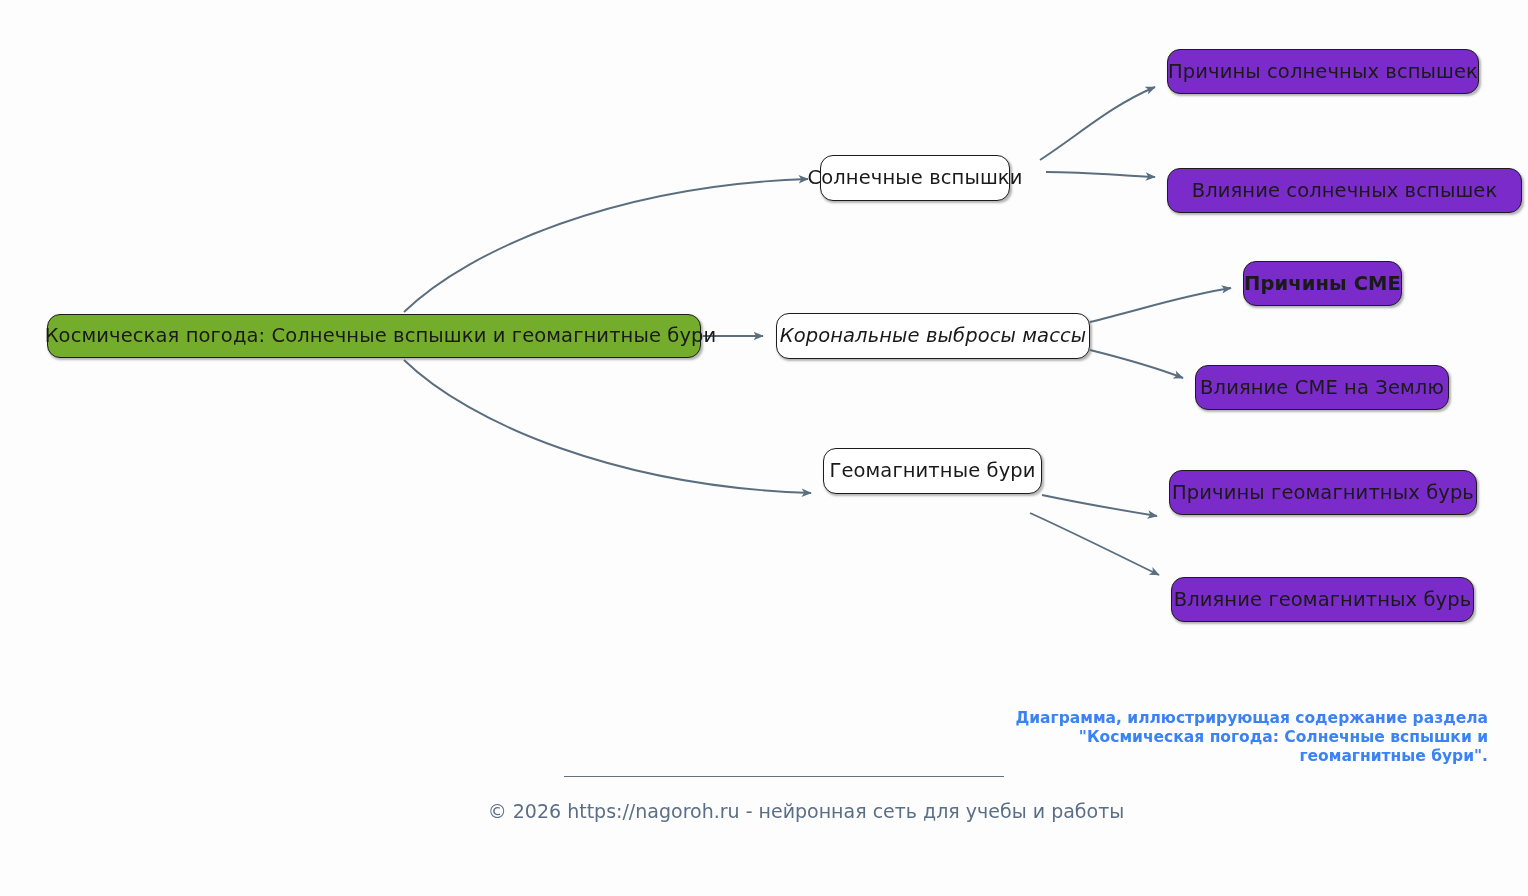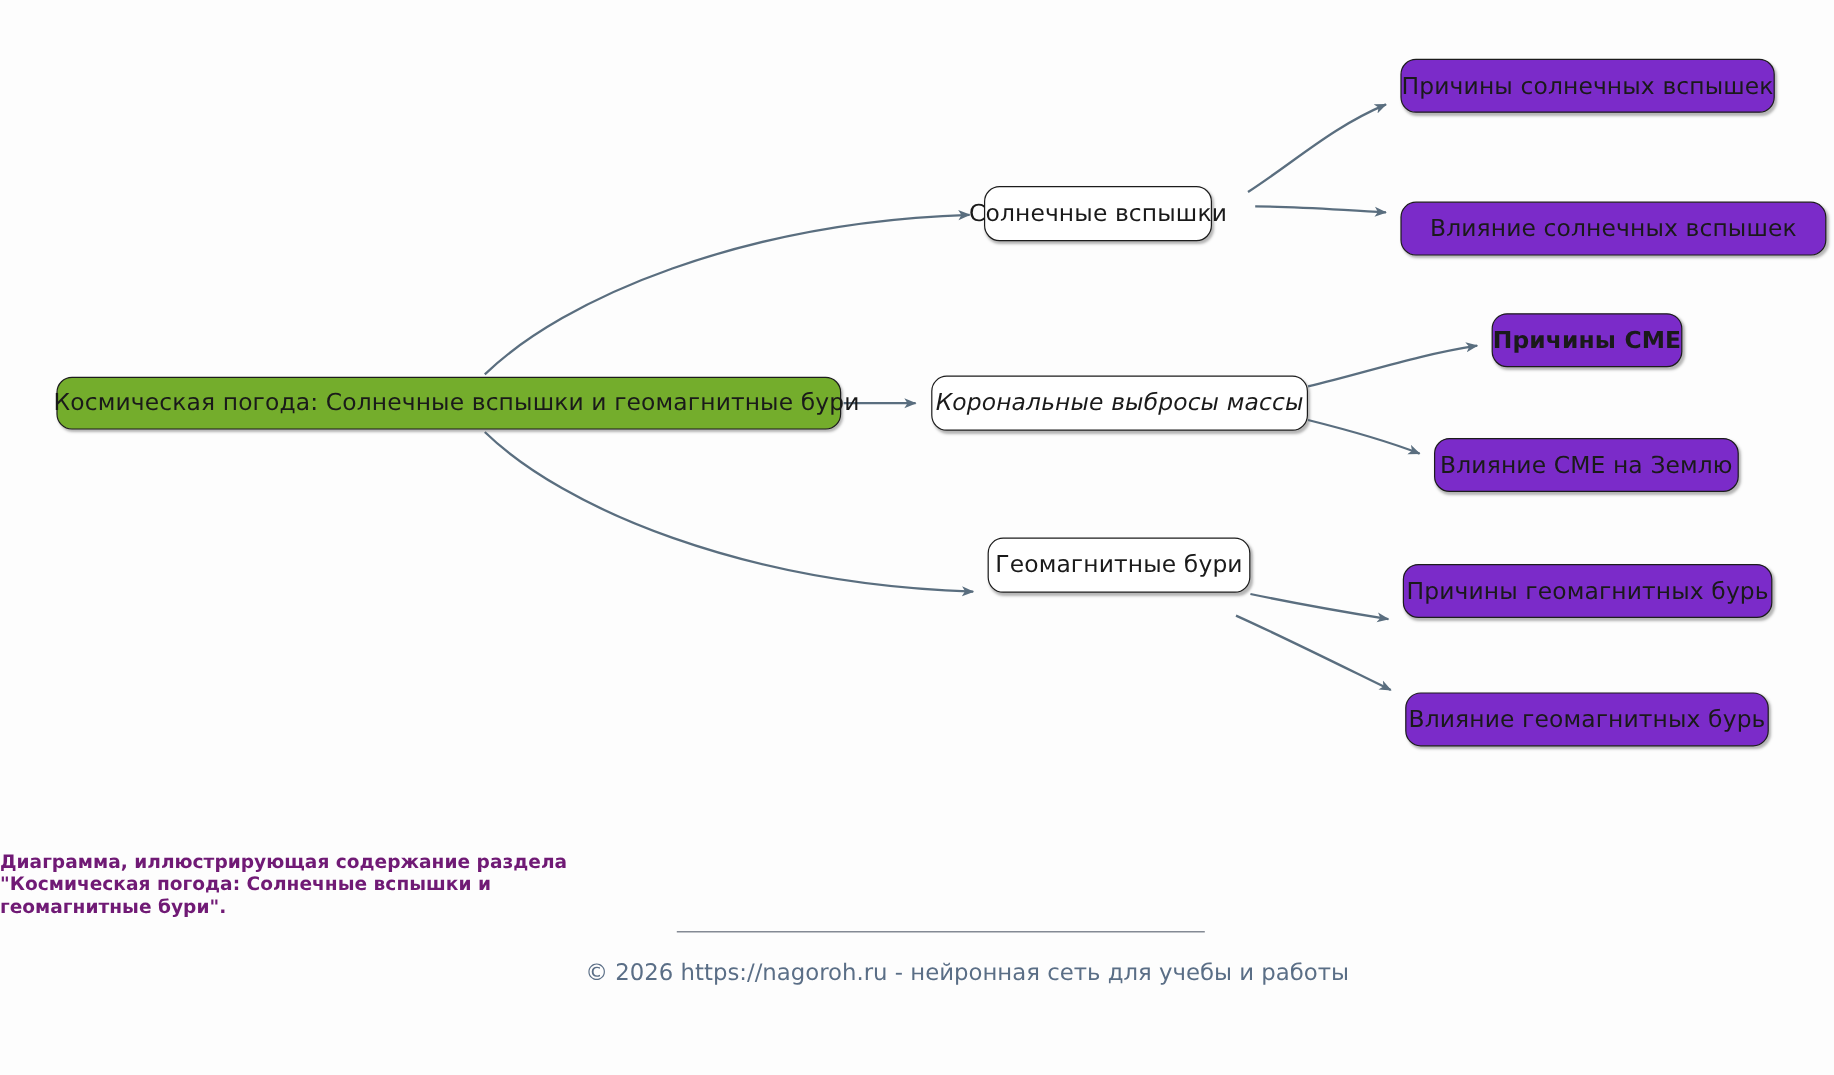--- a/index.html
+++ b/index.html
@@ -50,22 +50,22 @@
   .node-branch {
     background: #ffffff;
   }
   .node-leaf {
     background: #7b2bc9;
   }
   .caption {
     position: absolute;
     left: 0;
     width: 1488px;
-    text-align: left;
-    color: #701a75;
+    text-align: right;
+    color: #3b82f6;
     font-weight: bold;
     font-size: 15.5px;
     line-height: 19px;
   }
   .caption-line {
     display: block;
   }
   .divider {
     position: absolute;
     height: 0;

